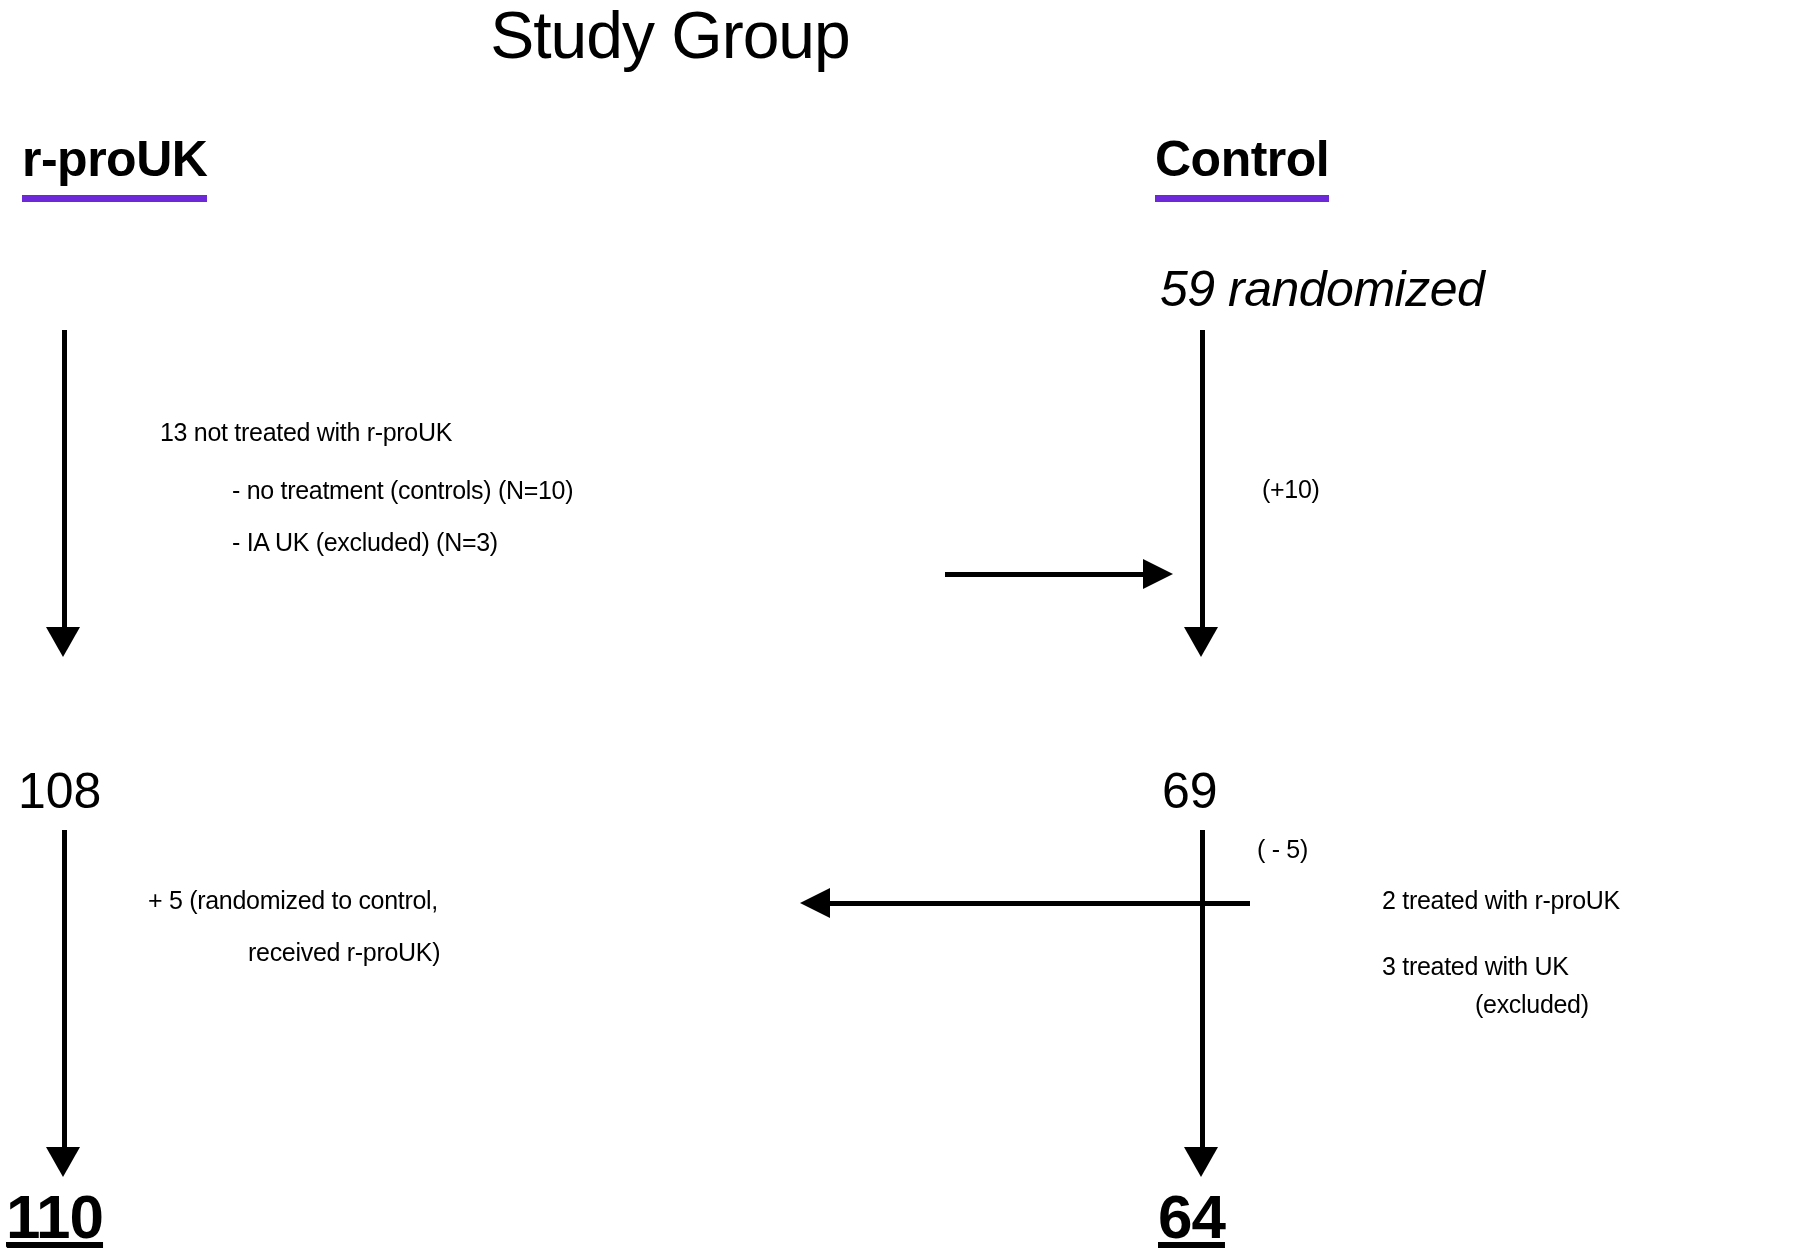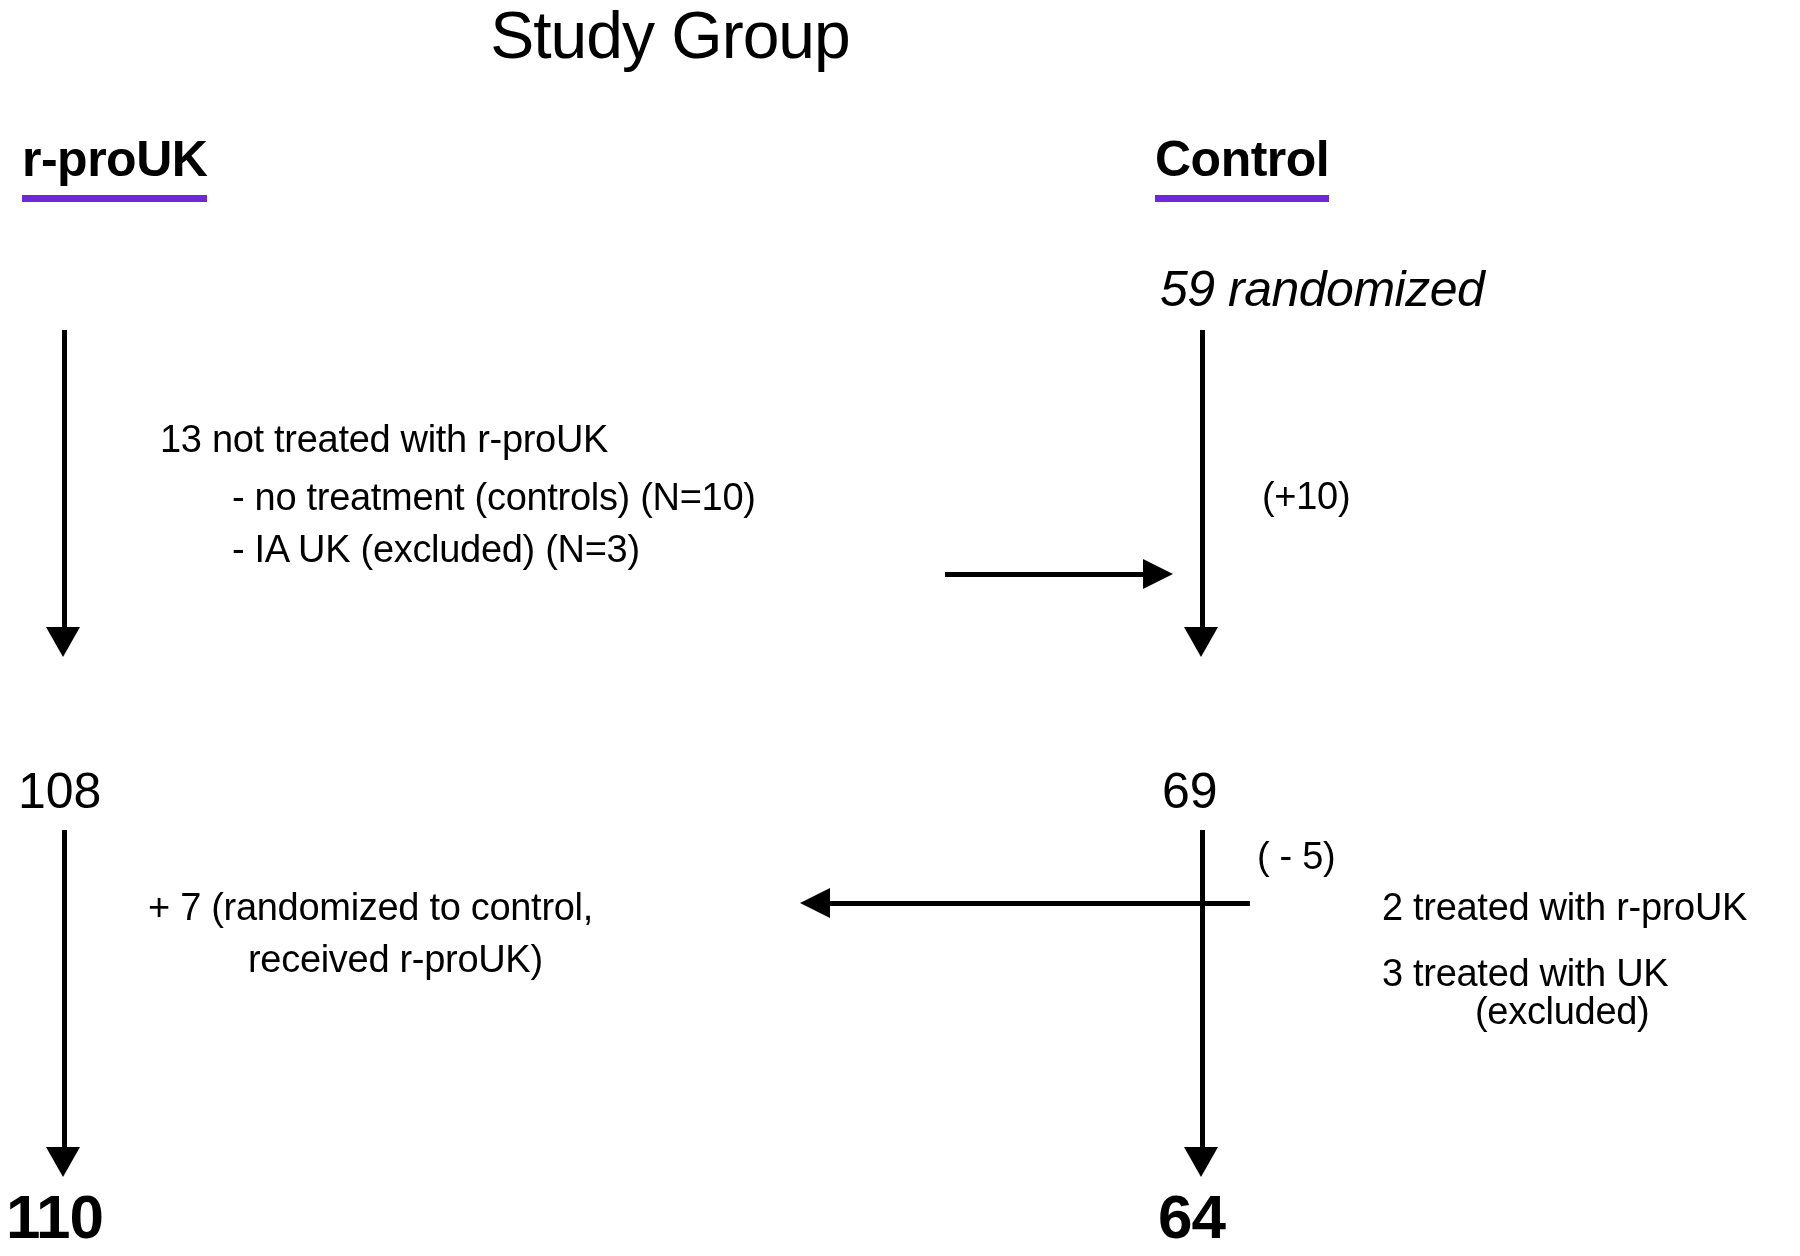--- a/index.html
+++ b/index.html
@@ -64,27 +64,28 @@
   }
   #prouk-stage2 { left: 18px; top: 766px; }
   #control-stage2 { left: 1162px; top: 766px; }
 
   
   .final-count {
     font-size: 62px;
     font-weight: 700;
     line-height: 1.0;
     letter-spacing: -1px;
+    text-decoration: underline;
   }
   #prouk-final { left: 6px; top: 1186px; }
   #control-final { left: 1158px; top: 1186px; }
 
   
   .body-text {
-    font-size: 38px;
+    font-size: 25px;
     font-weight: 400;
     line-height: 1.0;
     letter-spacing: -0.3px;
   }
   #excl-head  { left: 160px; top: 420px; }
   #excl-line1 { left: 232px; top: 478px; }
   #excl-line2 { left: 232px; top: 530px; }
   #plus-ten   { left: 1262px; top: 477px; }
   #minus-five { left: 1257px; top: 837px; }
   #ctrl-note1 { left: 1382px; top: 888px; }
@@ -182,21 +183,21 @@
 
   <div class="abs vline" id="prouk-arrow2-line"></div>
   <div class="abs arrowhead-down" id="prouk-arrow2-head"></div>
 
   <div class="abs vline" id="ctrl-arrow2-line"></div>
   <div class="abs arrowhead-down" id="ctrl-arrow2-head"></div>
 
   <div class="abs hline" id="cross-left-line"></div>
   <div class="abs arrowhead-left" id="cross-left-head"></div>
 
-  <div class="abs nowrap body-text" id="plus-two-l1">+ 7 (randomized to control,</div>
+  <div class="abs nowrap body-text" id="plus-two-l1">+ 5 (randomized to control,</div>
   <div class="abs nowrap body-text" id="plus-two-l2">received r-proUK)</div>
 
   <div class="abs nowrap body-text" id="minus-five">( - 5)</div>
   <div class="abs nowrap body-text" id="ctrl-note1">2 treated with r-proUK</div>
   <div class="abs nowrap body-text" id="ctrl-note2">3 treated with UK</div>
   <div class="abs nowrap body-text" id="ctrl-note3">(excluded)</div>
 
   <div class="abs nowrap final-count" id="prouk-final">110</div>
 
   <div class="abs nowrap final-count" id="control-final">64</div>

